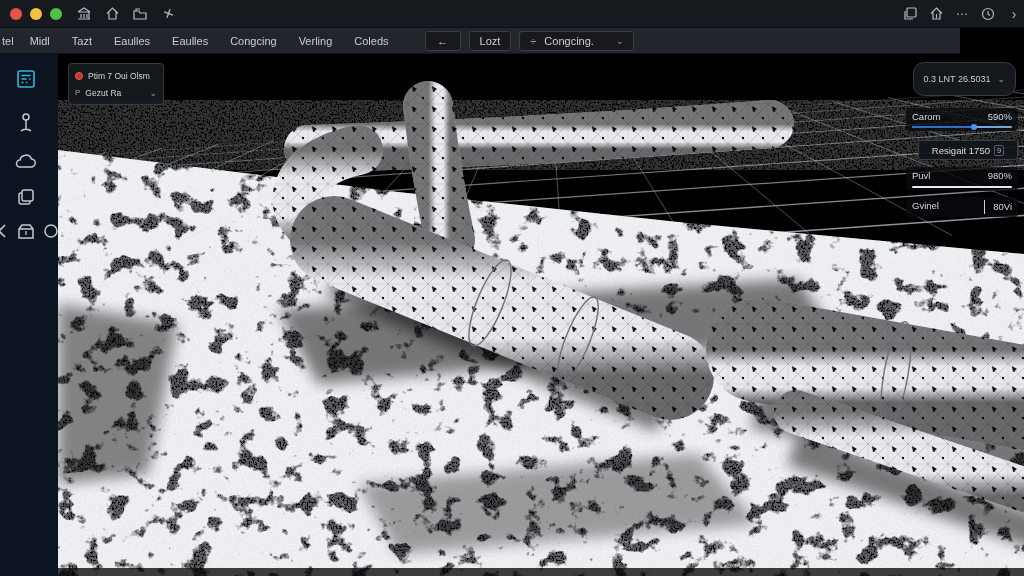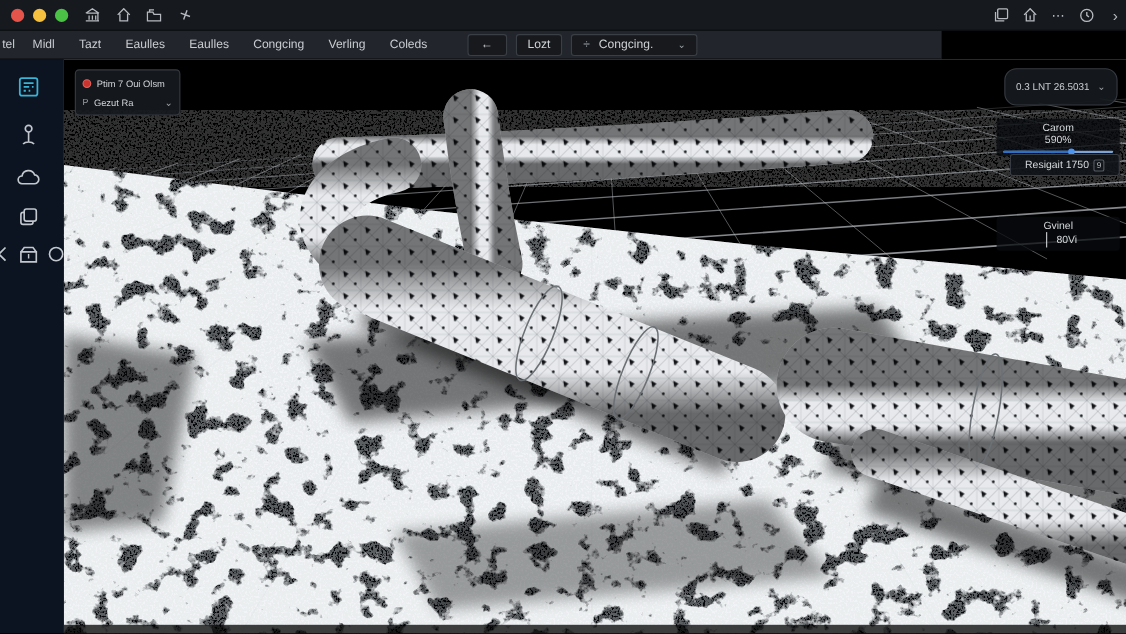--- a/index.html
+++ b/index.html
@@ -11,21 +11,21 @@
     display:flex;align-items:center;border-bottom:1px solid #0b0d10;}
   .lights{display:flex;gap:8px;margin-left:10px;}
   .light{width:12px;height:12px;border-radius:50%;}
   .tb-icons{display:flex;gap:12px;margin-left:14px;}
   .tb-ic{width:16px;height:16px;display:flex;align-items:center;justify-content:center;color:#b6bac0;}
   .tb-ic svg{display:block;}
   #tb-title{position:absolute;left:0;right:0;text-align:center;font-size:12px;font-weight:bold;color:#e8eaec;pointer-events:none;}
   .tb-right{position:absolute;right:2px;display:flex;gap:10px;align-items:center;}
 
   
-  #menubar{position:absolute;left:0;top:28px;width:856px;height:26px;background:#22262c;
+  #menubar{position:absolute;left:0;top:28px;width:960px;height:26px;background:#22262c;
     display:flex;align-items:center;border-bottom:1px solid #101214;}
   .menu-item{font-size:11px;color:#c9ccd1;padding:4px 0;margin-right:22px;white-space:nowrap;}
   .menu-item:first-child{margin-left:2px;margin-right:16px;}
   .mb-btn{height:20px;background:#17191d;border:1px solid #3a3f46;border-radius:3px;
     display:flex;align-items:center;justify-content:center;font-size:11px;color:#cfd2d6;padding:0 10px;margin-right:8px;}
   #mb-back{width:36px;margin-left:14px;}
   #mb-drop{gap:8px;}
   .chev{font-size:9px;color:#9aa0a6;}
 
   
@@ -42,21 +42,21 @@
   #obj-panel{left:10px;top:9px;width:96px;padding:3px 6px;font-size:8.5px;}
   .obj-row{display:flex;align-items:center;gap:5px;height:17px;white-space:nowrap;}
   .reddot{width:8px;height:8px;border-radius:50%;background:#c9342e;border:1px solid #e8605a;flex:0 0 auto;}
   .pglyph{color:#9aa0a6;font-size:8px;flex:0 0 auto;}
   #view-sel{right:8px;top:8px;height:22px;border-radius:11px;display:flex;align-items:center;gap:7px;
     padding:16px 10px;font-size:9px;color:#c9ccd1;}
 
   
   .prow{position:absolute;left:848px;width:112px;background:rgba(8,10,14,.78);border-radius:3px;
     padding:3px 6px;font-size:9.5px;color:#d6d9dc;}
-  .prow .l1{display:flex;justify-content:space-between;align-items:center;flex-direction:column;}
+  .prow .l1{display:flex;justify-content:space-between;align-items:flex-start;}
   .track{position:relative;height:2px;margin-top:4px;border-radius:1px;background:#5d7fa8;}
   .track .fill{position:absolute;left:0;top:0;height:2px;border-radius:1px;}
   .track .thumb{position:absolute;top:-2px;width:6px;height:6px;border-radius:50%;}
   .wline{height:2px;background:#e8eaec;margin-top:5px;border-radius:1px;}
   #p-res{left:860px;width:100px;border:1px solid #3a3f46;background:rgba(16,19,24,.92);
     display:flex;align-items:center;justify-content:center;gap:4px;height:20px;padding:0 6px;}
   #p-res .sup{font-size:7.5px;border:1px solid #565c64;border-radius:2px;padding:0 2px;color:#b8bcc2;}
   .vdiv{display:inline-block;width:1px;height:14px;background:#cfd3d6;margin:0 6px;vertical-align:middle;}
 </style>
 </head>
@@ -336,20 +336,27 @@
         <div class="fill" id="carom-fill" style="width: 62%; background: rgb(47, 111, 196);"></div>
         <div class="thumb" id="carom-thumb" style="left: calc(62% - 3px); background: rgb(78, 149, 240);"></div>
       </div>
     </div>
 
     <div class="prow" id="p-res" style="top:86px;">
       <span>Resigait 1750</span>
       <span class="sup">9</span>
     </div>
 
+    <div class="prow" style="top:113px;">
+      <div class="l1">
+        <span>Puvl</span>
+        <span>980%</span>
+      </div>
+      <div class="wline"></div>
+    </div>
 
     <div class="prow" style="top:143px;">
       <div class="l1">
         <span>Gvinel</span>
         <span>
           <span class="vdiv"></span>
           <span>80Vi</span>
         </span>
       </div>
     </div>

